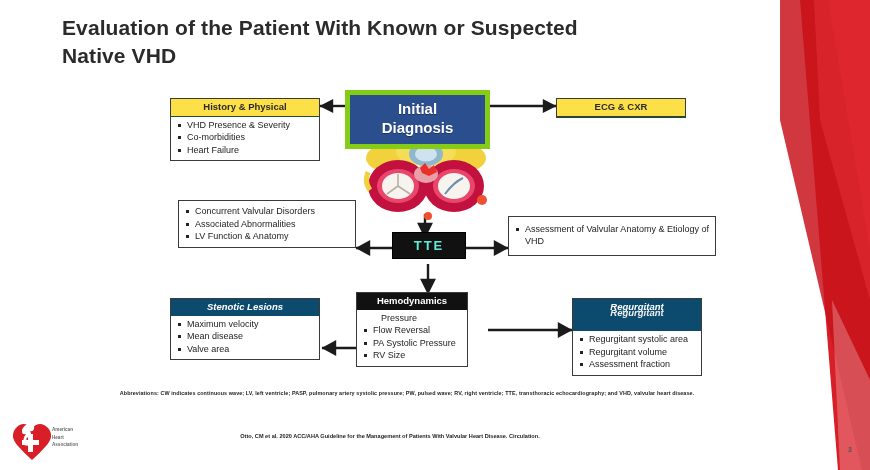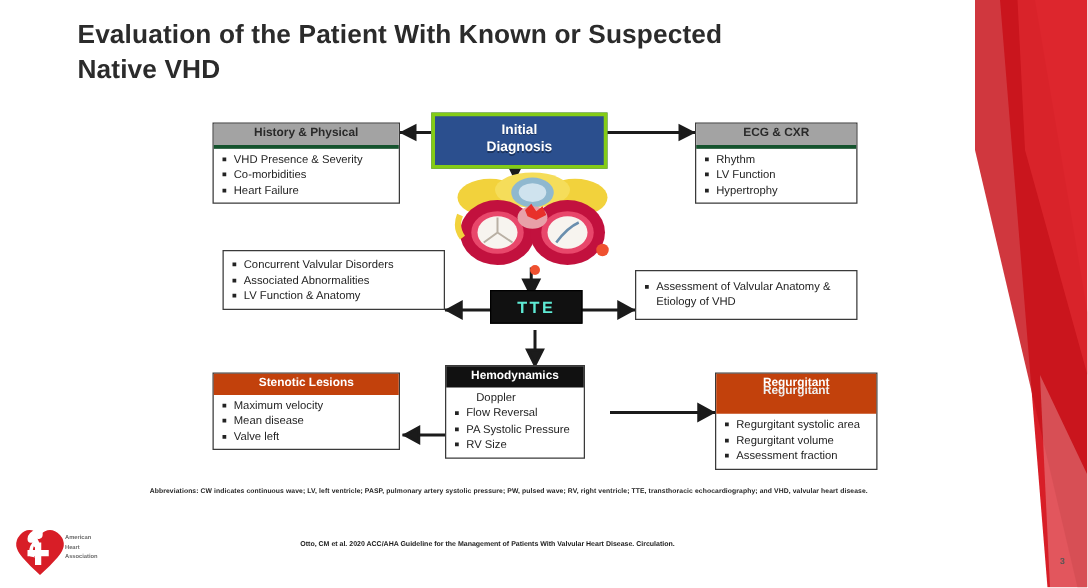--- a/index.html
+++ b/index.html
@@ -27,41 +27,41 @@
   
   .chart{position:absolute;left:0;top:0;width:790px;height:400px;}
   .box{
     position:absolute;box-sizing:border-box;
     border:1px solid #3a3a3a;background:#ffffff;
   }
   .box .hdr{
     font-size:9.5px;font-weight:700;text-align:center;
     padding:3px 2px;line-height:1.15;
   }
-  .hdr-grey{background:#a3a3a3;color:#2a2a2a;border-bottom:3px solid #14532d;}
-  .hdr-dkgrey{background:#c2410c;color:#ffffff;}
+  .hdr-grey{background:#fde047;color:#2a2a2a;border-bottom:1px solid #14532d;}
+  .hdr-dkgrey{background:#0c4a6e;color:#ffffff;font-style:italic;}
   .hdr-black{background:#111111;color:#ffffff;}
   ul.items{
     margin:0;padding:3px 4px 3px 16px;list-style:none;
   }
   ul.items li{
     font-size:9px;font-weight:400;color:#232323;
     line-height:1.28;margin:0 0 1px 0;position:relative;
   }
   ul.items li::before{
     content:"";position:absolute;left:-9px;top:4px;
     width:3px;height:3px;background:#232323;
   }
   ul.items li.nobullet::before{display:none;}
   .nb{padding-left:8px;}
   
   .initial{
     position:absolute;left:345px;top:90px;width:135px;
-    background:#2b4f8e;border:3px solid #84cc16;
-    color:#fff;font-size:11px;font-weight:700;text-align:center;
+    background:#2b4f8e;border:5px solid #84cc16;
+    color:#fff;font-size:15px;font-weight:700;text-align:center;
     padding:5px 0 6px;line-height:1.25;
     text-shadow:0 1px 0 rgba(0,0,0,.35);
   }
   
   .tte{
     position:absolute;left:392px;top:232px;width:72px;
     background:#111;border:1px solid #000;color:#5eead4;
     font-size:13px;font-weight:700;text-align:center;
     letter-spacing:2px;padding:5px 0;
   }
@@ -176,56 +176,51 @@
       <div class="hdr hdr-grey">History &amp; Physical</div>
       <ul class="items">
         <li>VHD Presence &amp; Severity</li>
         <li>Co-morbidities</li>
         <li>Heart Failure</li>
       </ul>
     </div>
 
     <div class="box" style="left:556px;top:98px;width:130px;">
       <div class="hdr hdr-grey">ECG &amp; CXR</div>
-      <ul class="items">
-        <li>Rhythm</li>
-        <li>LV Function</li>
-        <li>Hypertrophy</li>
-      </ul>
     </div>
 
     <div class="box" style="left:178px;top:200px;width:178px;padding-top:2px;">
       <ul class="items">
         <li>Concurrent Valvular Disorders</li>
         <li>Associated Abnormalities</li>
         <li>LV Function &amp; Anatomy</li>
       </ul>
     </div>
 
     <div class="tte">TTE</div>
 
-    <div class="box" style="left:508px;top:216px;width:178px;padding-top:4px;padding-bottom:4px;">
+    <div class="box" style="left:508px;top:216px;width:208px;padding-top:4px;padding-bottom:4px;">
       <ul class="items">
         <li>Assessment of Valvular Anatomy &amp; Etiology of VHD</li>
       </ul>
     </div>
 
     <div class="box" style="left:170px;top:298px;width:150px;">
       <div class="hdr hdr-dkgrey">Stenotic Lesions</div>
       <ul class="items">
         <li>Maximum velocity</li>
         <li>Mean disease</li>
-        <li>Valve left</li>
+        <li>Valve area</li>
       </ul>
     </div>
 
     <div class="box" style="left:356px;top:292px;width:112px;">
       <div class="hdr hdr-black">Hemodynamics</div>
       <ul class="items">
-        <li class="nobullet nb">Doppler</li>
+        <li class="nobullet nb">Pressure</li>
         <li>Flow Reversal</li>
         <li>PA Systolic Pressure</li>
         <li>RV Size</li>
       </ul>
     </div>
 
     <div class="box" style="left:572px;top:298px;width:130px;position:absolute;">
       <div class="hdr hdr-dkgrey" style="position:relative;height:26px;">
         <span>Regurgitant</span>
         <span class="regurg-overlap">Regurgitant</span>

